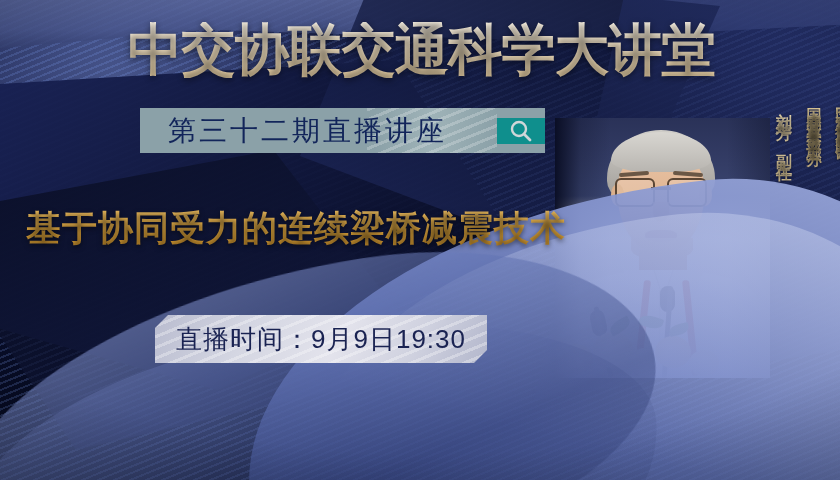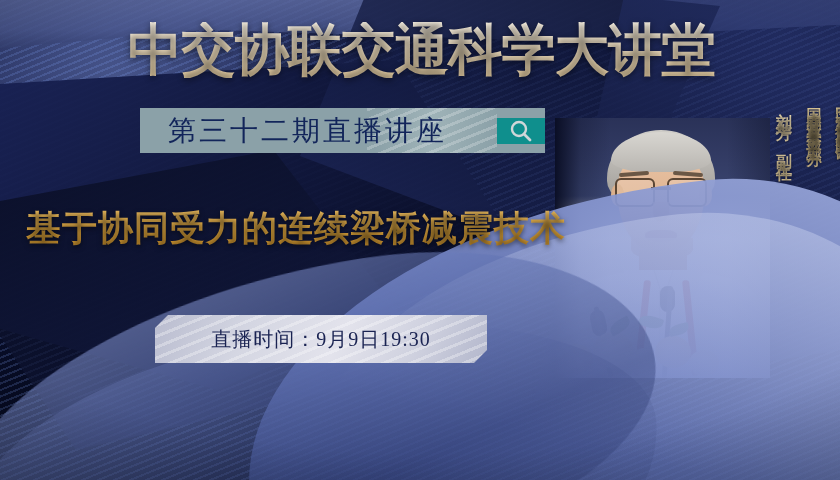--- a/index.html
+++ b/index.html
@@ -244,21 +244,21 @@
     display:flex;align-items:center;justify-content:center;
     box-shadow:0 3px 14px rgba(0,0,0,.35);
   }
   .time-stripes{
     position:absolute;inset:0;
     background:repeating-linear-gradient(-22deg,rgba(255,255,255,0) 0 7px,rgba(255,255,255,.30) 7px 10px);
     clip-path:polygon(13px 0,100% 0,100% calc(100% - 13px),calc(100% - 13px) 100%,0 100%,0 13px);
   }
   .time-text{
     position:relative;
-    font-size:20px;letter-spacing:1px;color:#1a2352;white-space:nowrap;font-family:Liberation Serif, serif;
+    font-size:26px;letter-spacing:1px;color:#1a2352;white-space:nowrap;
   }
 
   
   .credits{
     position:absolute;right:12px;top:92px;
     display:flex;flex-direction:row-reverse;
     align-items:flex-start;gap:10px;
   }
   .vcol{
     writing-mode:vertical-rl;

